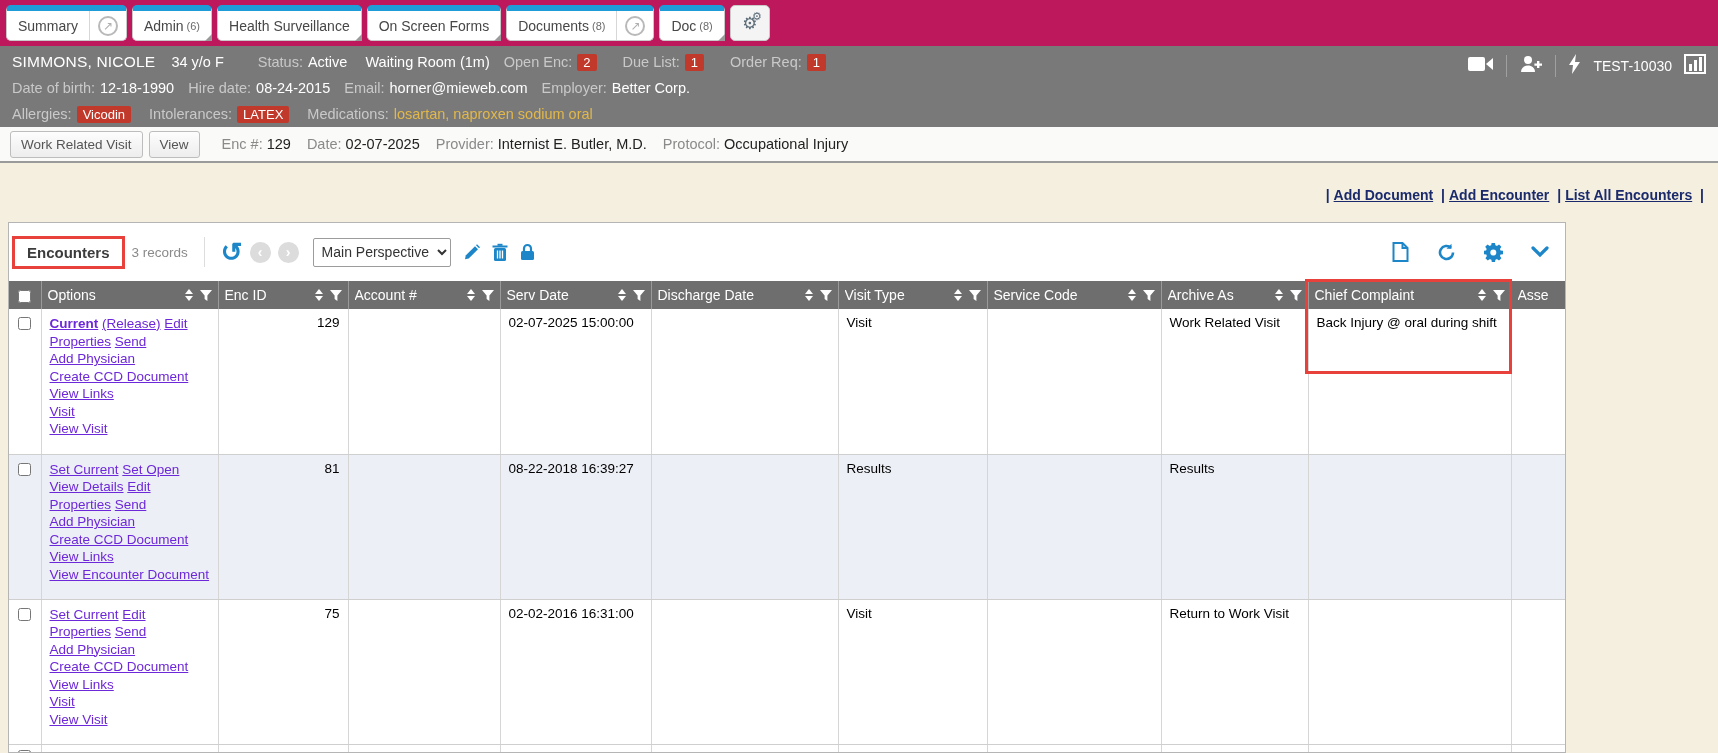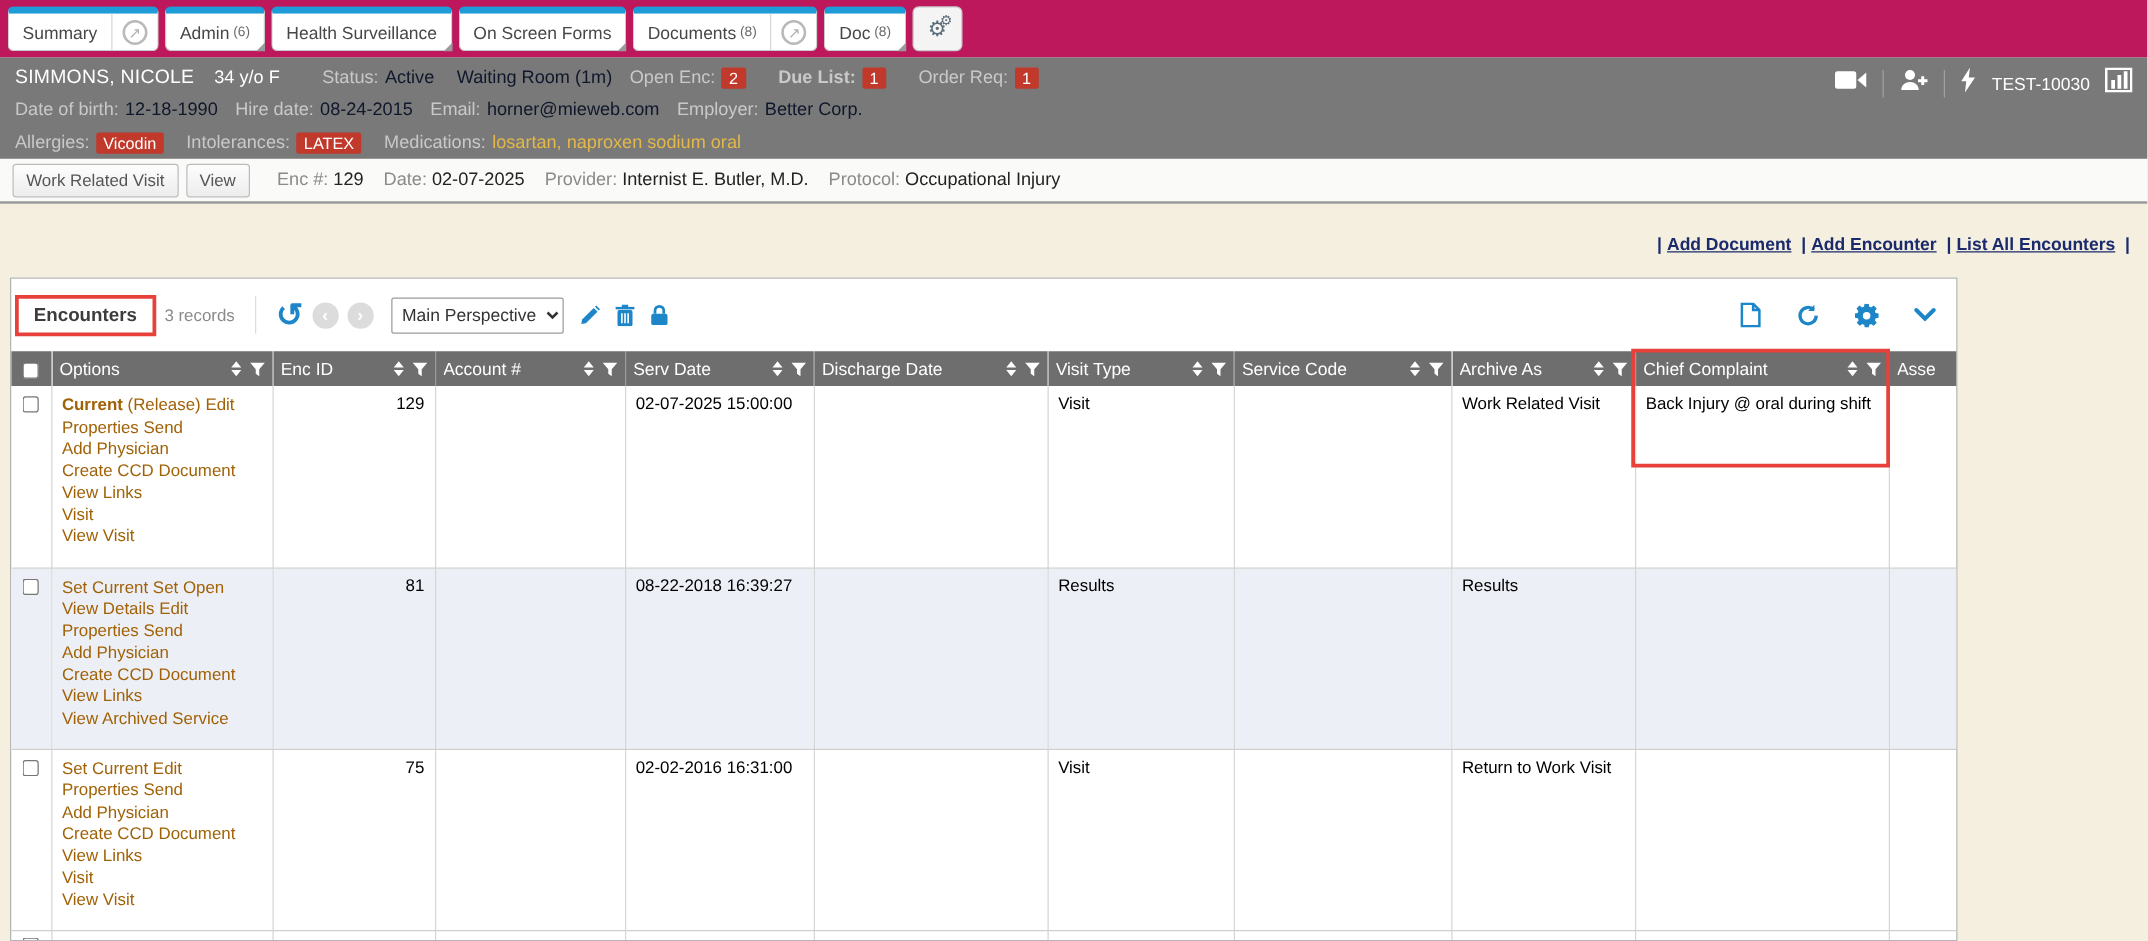--- a/index.html
+++ b/index.html
@@ -25,21 +25,21 @@
   .gearbtn { height:36px; min-width:40px; border:1px solid #c9c9c9; border-radius:5px;
     background:#f4f4f4; color:#5c6d79; font-size:17px; display:flex; align-items:center;
     justify-content:center; cursor:pointer; position:relative; }
   .gearbtn .g2 { font-size:11px; position:absolute; top:4px; right:7px; }
 
   
   .banner { background:#797979; color:#fff; height:81px; padding:3px 12px 0 12px; position:relative; }
   .brow { display:flex; align-items:center; height:26px; white-space:nowrap; font-size:14.5px; }
   .brow .lbl { color:#c9c9c9; margin-left:14px; margin-right:5px; }
   .brow .lbl.first { margin-left:0; }
-  .brow .val { color:#0f172a;text-align:right; }
+  .brow .val { color:#ffffff;text-align:right; }
   .pname { font-size:15.5px; letter-spacing:.2px; }
   .agesex { margin-left:16px; }
   .badge { background:#c0392b; color:#fff; border-radius:2px; padding:1px 6px;
     font-size:13px; margin-right:4px; }
   .goldmeds { color:#e2b84a; }
   .banner-icons { position:absolute; right:12px; top:8px; display:flex; align-items:center; gap:12px; }
   .bansep { width:1px; height:22px; background:#a0a0a0; }
   .pid { font-size:14px; }
 
   
@@ -86,21 +86,21 @@
   .tri-up { width:0;height:0;border-left:4px solid transparent;border-right:4px solid transparent;
     border-bottom:5px solid #fff; }
   .tri-dn { width:0;height:0;border-left:4px solid transparent;border-right:4px solid transparent;
     border-top:5px solid #fff; }
   td { vertical-align:top; padding:6px 8px; border-right:1px solid #d6d6d6;
     border-bottom:1px solid #cfcfcf; height:145px; overflow:hidden; color:#000; }
   tr.alt td { background:#edeff6; }
   td.ckcell, th.ckcell { text-align:center; padding-top:8px; }
   td.num { text-align:right; }
   .optline { line-height:17.5px; white-space:nowrap; }
-  .optline a { color:#a16207; cursor:pointer; }
+  .optline a { color:#6d28d9; text-decoration:underline; cursor:pointer; }
   .optline a.b { font-weight:bold; }
   input[type=checkbox] { width:13px; height:13px; }
   .partial td { height:8px; border-bottom:none; padding-top:5px; }
 
   .annobox { position:absolute; border:3px solid #e8403a; pointer-events:none; }
 </style>
 </head>
 <body>
 
 <div class="tabbar">
@@ -157,21 +157,21 @@
 
 <div class="banner">
   <div class="brow">
     <span class="pname">SIMMONS, NICOLE</span>
     <span class="agesex">34 y/o F</span>
     <span class="lbl" style="margin-left:34px;">Status:</span>
     <span class="val">Active</span>
     <span class="val" style="margin-left:18px;">Waiting Room (1m)</span>
     <span class="lbl">Open Enc:</span>
     <span class="badge">2</span>
-    <span class="lbl" style="margin-left:22px;font-weight:bold;">Due List:</span>
+    <span class="lbl" style="margin-left:22px;">Due List:</span>
     <span class="badge">1</span>
     <span class="lbl" style="margin-left:22px;">Order Req:</span>
     <span class="badge">1</span>
   </div>
   <div class="brow">
     <span class="lbl first">Date of birth:</span>
     <span class="val">12-18-1990</span>
     <span class="lbl">Hire date:</span>
     <span class="val">08-24-2015</span>
     <span class="lbl">Email:</span>
@@ -477,21 +477,21 @@
           </tr>
           <tr class="alt">
             <td class="ckcell"><input type="checkbox" style=""></td>
             <td>
               <div class="optline"><a>Set Current</a> <a>Set Open</a></div>
               <div class="optline"><a>View Details</a> <a>Edit</a></div>
               <div class="optline"><a>Properties</a> <a>Send</a></div>
               <div class="optline"><a>Add Physician</a></div>
               <div class="optline"><a>Create CCD Document</a></div>
               <div class="optline"><a>View Links</a></div>
-              <div class="optline"><a>View Archived Service</a></div>
+              <div class="optline"><a>View Encounter Document</a></div>
             </td>
             <td class="num">81</td>
             <td></td>
             <td>08-22-2018 16:39:27</td>
             <td></td>
             <td>Results</td>
             <td></td>
             <td>Results</td>
             <td></td>
             <td></td>

